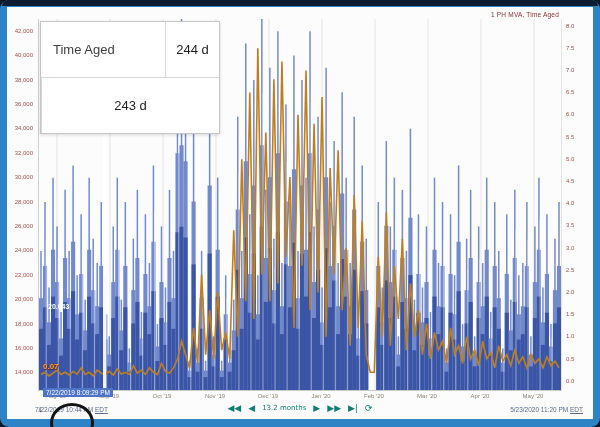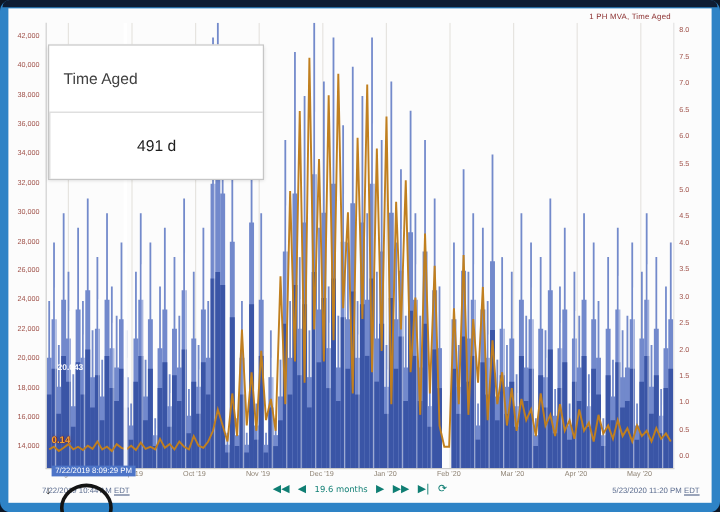--- a/index.html
+++ b/index.html
@@ -16,21 +16,21 @@
   #left-ticks{position:absolute;left:0;top:12px;width:29px;height:371px;}
   #left-ticks span{position:absolute;right:3px;font-size:6px;color:#a0524a;white-space:nowrap;}
   #right-ticks{position:absolute;left:557px;top:12px;width:26px;height:371px;}
   #right-ticks span{position:absolute;left:2px;font-size:6px;color:#a0524a;white-space:nowrap;}
   #month-labels{position:absolute;left:31px;top:386px;width:522px;height:10px;}
   #month-labels span{position:absolute;top:0;width:34px;text-align:center;font-size:6px;color:#8f8374;white-space:nowrap;}
 
   .legend{position:absolute;right:34px;top:4px;font-size:6.5px;color:#8b2e2e;letter-spacing:.2px;}
 
   .info-box{position:absolute;left:33px;top:14px;width:178px;background:#ffffff;
-            border:1px solid #c6c6c6;box-shadow:0 1px 3px rgba(0,0,0,.15);z-index:8;margin-top:16px;}
+            border:1px solid #c6c6c6;box-shadow:0 1px 3px rgba(0,0,0,.15);z-index:8;}
   .info-row{display:flex;height:55px;align-items:center;}
   .info-row + .info-row{border-top:1px solid #d8d8d8;}
   .info-label{width:112px;padding-left:12px;font-size:13px;color:#3f3f3f;}
   .info-value{flex:1;border-left:1px solid #d8d8d8;height:100%;display:flex;align-items:center;
               justify-content:center;font-size:13px;color:#1e1e1e;}
 
   .watermark{position:absolute;left:0;top:176px;width:100%;text-align:center;font-size:33px;font-weight:700;
              color:rgba(125,125,125,.32);letter-spacing:1px;z-index:6;pointer-events:none;white-space:nowrap;}
 
   .cursor-line{position:absolute;left:64px;top:0;width:3px;height:371px;background:rgba(255,255,255,.92);z-index:4;}
@@ -554,43 +554,44 @@
       <span style="left: 319px;">Feb '20</span>
       <span style="left: 372px;">Mar '20</span>
       <span style="left: 425px;">Apr '20</span>
       <span style="left: 478px;">May '20</span>
     </div>
 
 
   <div class="info-box">
     <div class="info-row">
       <div class="info-label">Time Aged</div>
+      <div class="info-value">244 d</div>
     </div>
     <div class="info-row">
-      <div class="info-value">491 d</div>
+      <div class="info-value">243 d</div>
     </div>
   </div>
 
   <div class="blue-value">20.043</div>
-  <div class="orange-value">0.14</div>
+  <div class="orange-value">0.07</div>
   <div class="cursor-tooltip">7/22/2019 8:09:29 PM</div>
 
   <div class="stamp stamp-left">
     <span>7/22/2019 10:44 AM</span>
     <span class="tz">EDT</span>
   </div>
   <div class="stamp stamp-right">
     <span>5/23/2020 11:20 PM</span>
     <span class="tz">EDT</span>
   </div>
 
   <div class="toolbar" id="toolbar">
       <span class="tb-btn">◀◀</span>
       <span class="tb-btn">◀</span>
-      <span class="tb-label">19.6 months</span>
+      <span class="tb-label">13.2 months</span>
       <span class="tb-btn">▶</span>
       <span class="tb-btn">▶▶</span>
       <span class="tb-btn">▶|</span>
       <span class="tb-btn">⟳</span>
     </div>
 
   <div class="down-arrow">↓</div>
 </div>
 
 <div class="circle-annotation"></div>

